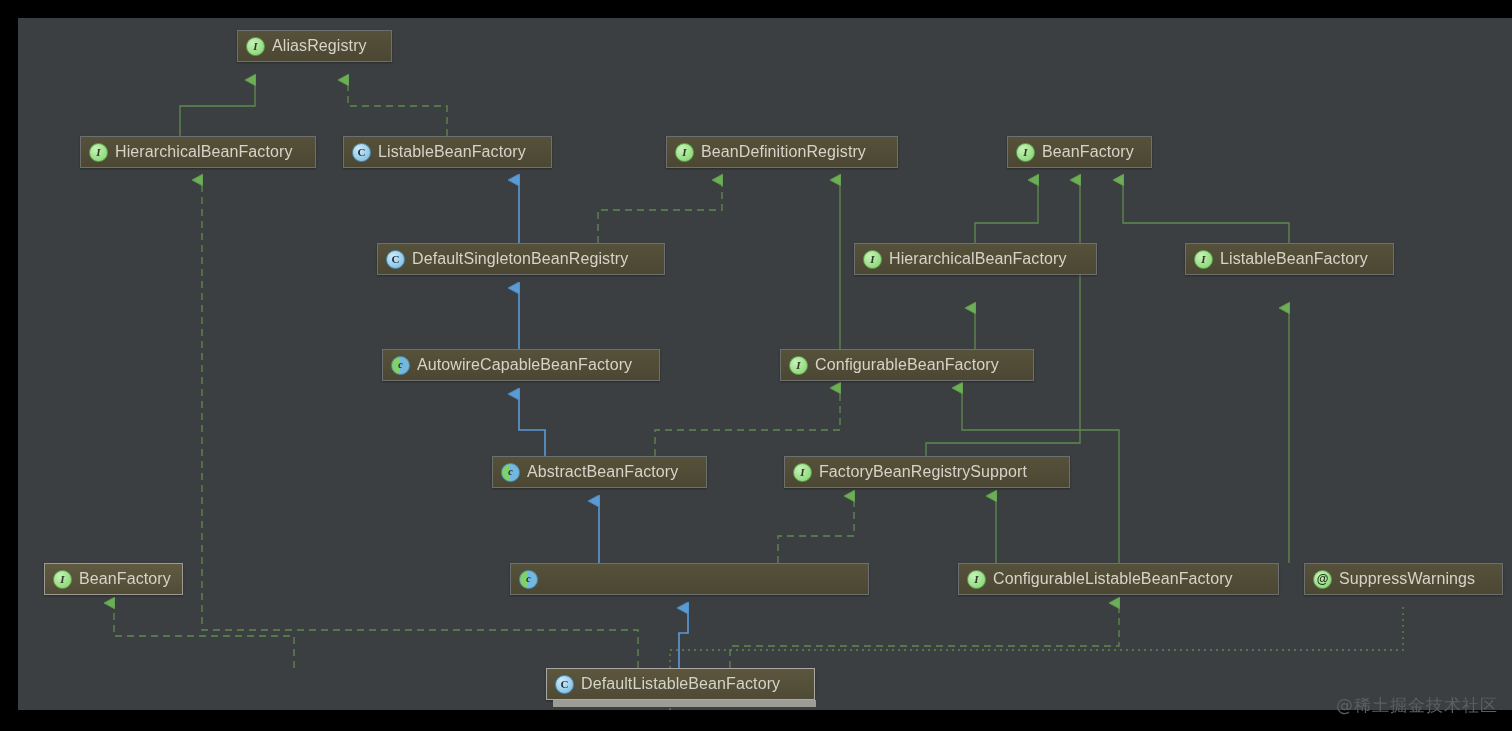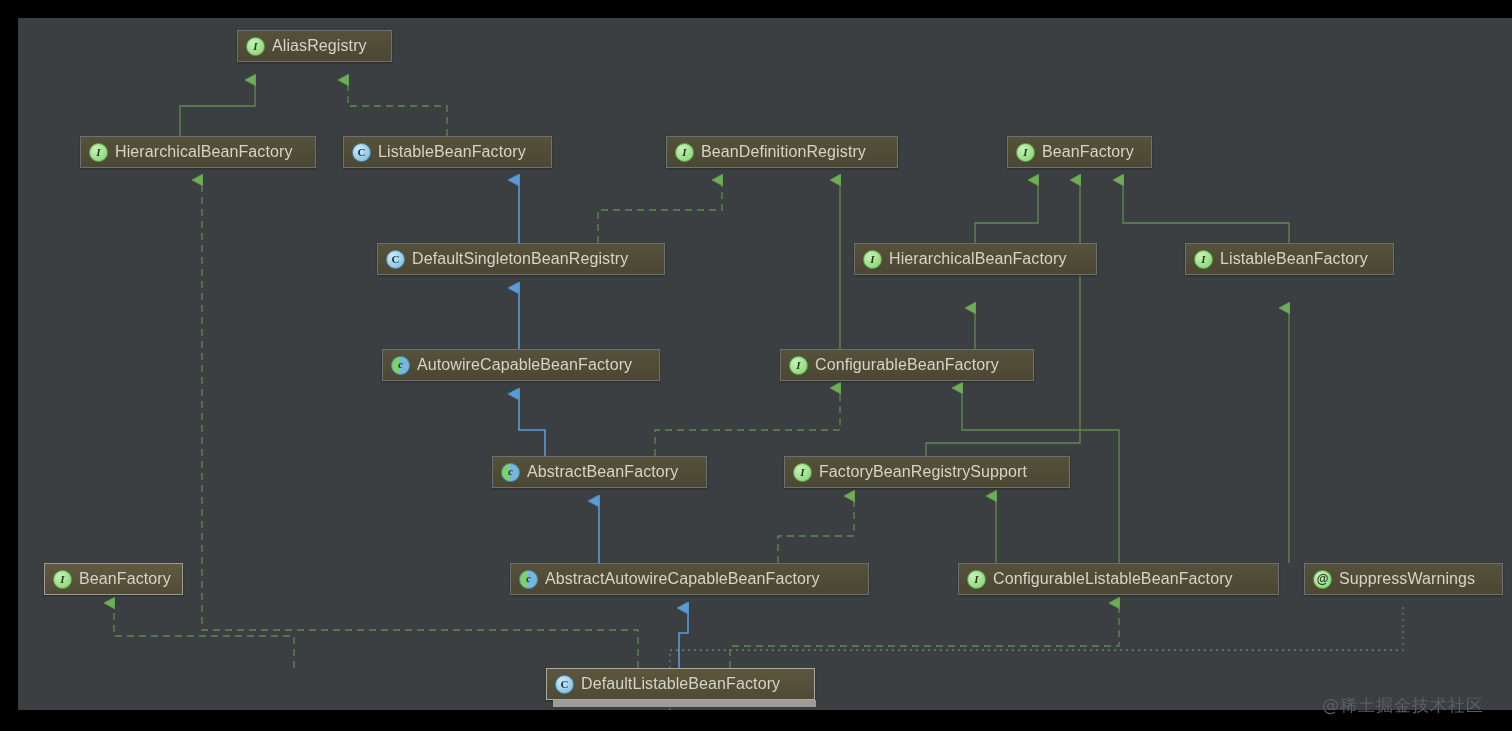--- a/index.html
+++ b/index.html
@@ -50,21 +50,21 @@
   }
   .ic-iface{background:radial-gradient(circle at 35% 30%,#c6f3b8,#7fd16a);color:#2c3a24;border:1px solid #5fa84e;font-style:italic;}
   .ic-class{background:radial-gradient(circle at 35% 30%,#cfeaf8,#74b8dd);color:#173042;border:1px solid #4d90b8;}
   .ic-abstract{
     background:linear-gradient(90deg,#7fd16a 0 48%,#74b8dd 48% 100%);
     color:#17232c;border:1px solid #4d90b8;font-style:italic;font-size:10px;
   }
   .ic-anno{background:radial-gradient(circle at 35% 30%,#c6f3b8,#7fd16a);color:#23351c;border:1px solid #5fa84e;font-size:12px;font-family:"Liberation Sans",sans-serif;}
 
   .watermark{
-    position:absolute;right:28px;bottom:14px;
+    position:absolute;right:14px;bottom:14px;
     color:#5c5f61;font-size:17px;
     font-family:"DejaVu Sans",sans-serif;
     letter-spacing:1px;user-select:none;
   }
   .ghost{
     position:absolute;left:60px;bottom:8px;
     color:#46494b;font-size:11px;letter-spacing:6px;
   }
 </style>
 </head>
@@ -192,21 +192,20 @@
         <div class="node" style="left: 766px; top: 438px; width: 286px;">
           <span class="ic ic-iface">I</span>
           <span class="lbl">FactoryBeanRegistrySupport</span>
         </div>
         <div class="node hi" style="left: 26px; top: 545px; width: 139px;">
           <span class="ic ic-iface">I</span>
           <span class="lbl">BeanFactory</span>
         </div>
         <div class="node" style="left: 492px; top: 545px; width: 359px;">
           <span class="ic ic-abstract">c</span>
-          <span class="lbl">AbstractAutowireCapableBeanFactory</span>
         </div>
         <div class="node" style="left: 940px; top: 545px; width: 321px;">
           <span class="ic ic-iface">I</span>
           <span class="lbl">ConfigurableListableBeanFactory</span>
         </div>
         <div class="node" style="left: 1286px; top: 545px; width: 199px;">
           <span class="ic ic-anno">@</span>
           <span class="lbl">SuppressWarnings</span>
         </div>
         <div class="node selected" style="left: 528px; top: 650px; width: 269px;">

